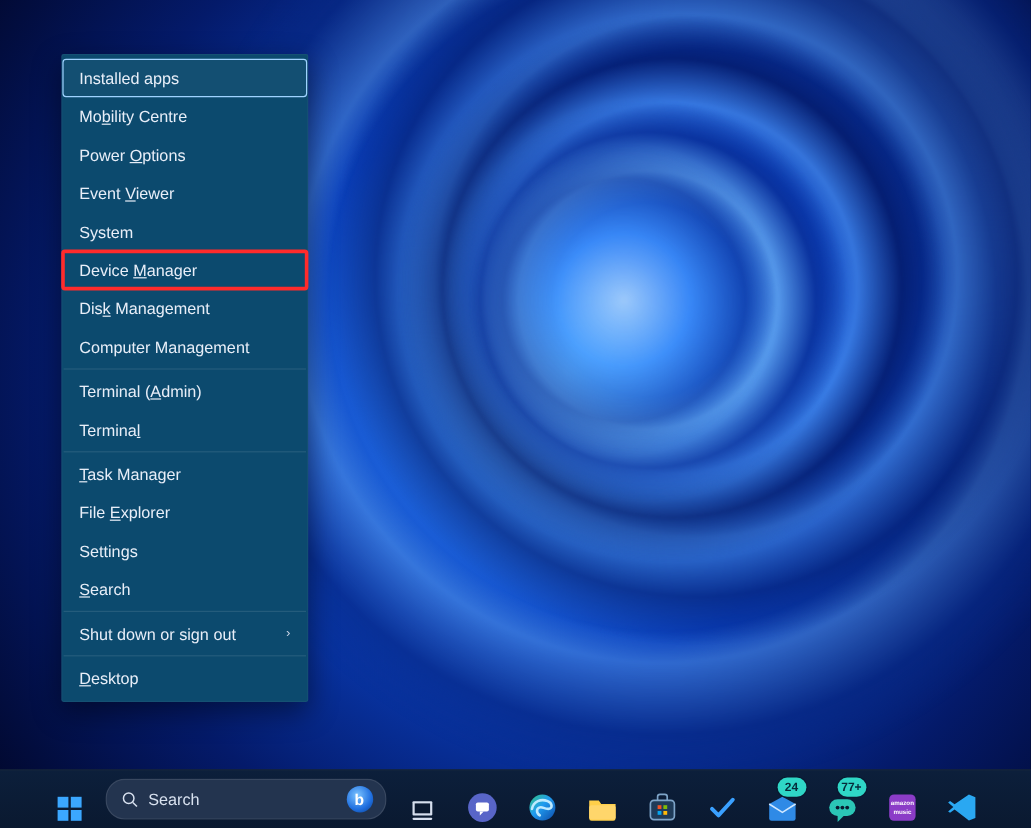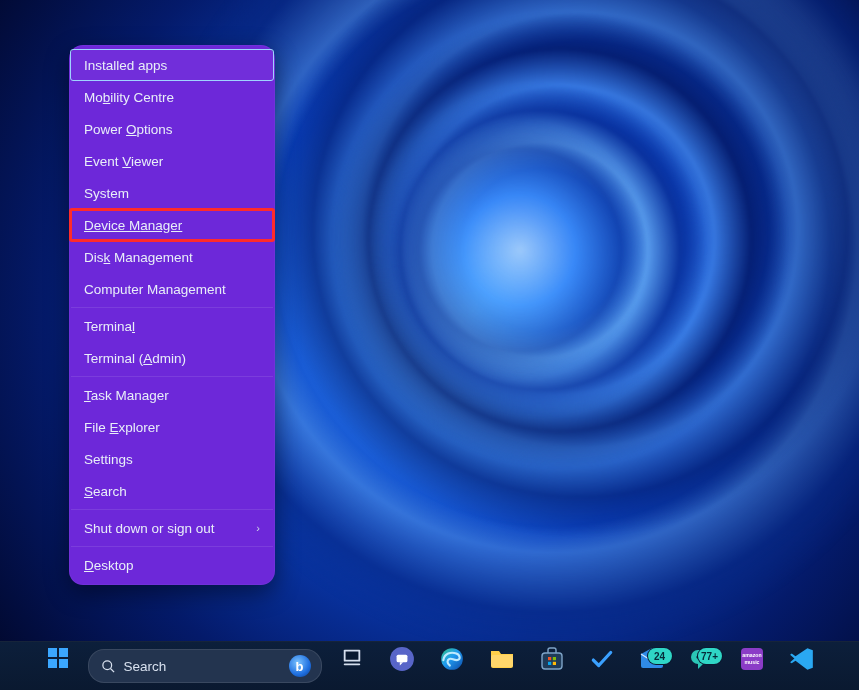--- a/index.html
+++ b/index.html
@@ -31,26 +31,26 @@
   .sw3 { width: 520px; height: 520px; left: 300px; top: -20px;
          background: radial-gradient(circle at 50% 50%, rgba(255,255,255,0) 34%, rgba(90,165,255,0.55) 42%, rgba(4,22,95,0.7) 52%, rgba(0,0,0,0) 62%); }
   .sw4 { width: 380px; height: 380px; left: 350px; top: 60px;
          background: radial-gradient(circle at 50% 50%, rgba(255,255,255,0) 30%, rgba(130,200,255,0.6) 40%, rgba(8,40,140,0.65) 52%, rgba(0,0,0,0) 62%); }
   .sw5 { width: 260px; height: 260px; left: 390px; top: 120px;
          background: radial-gradient(circle at 50% 50%, rgba(220,240,255,0.6) 0%, rgba(70,150,255,0.55) 30%, rgba(8,40,140,0.5) 55%, rgba(0,0,0,0) 70%); }
 
   
   .winx-menu {
     position: absolute;
-    left: 69px;
+    left: 51px;
     top: 45px;
     width: 204px;
-    background: #6d28d9;
+    background: #0c4a6e;
     border: 1px solid rgba(255,255,255,0.04);
-    border-radius: 14px;
+    border-radius: 2px;
     box-shadow: 0 8px 24px rgba(0,0,0,0.45);
     padding: 3px 0;
     color: #e8eef8;
   }
   .menu-item {
     display: flex;
     align-items: center;
     justify-content: space-between;
     padding: 0 14px;
     height: 32px;
@@ -61,21 +61,20 @@
   .menu-item.focused {
     outline: 1.5px solid #9fd2ff;
     outline-offset: -1.5px;
     background: rgba(255,255,255,0.03);
     border-radius: 3px;
   }
   .menu-item.highlighted {
     outline: 3px solid #ff2b2b;
     outline-offset: -2px;
     border-radius: 2px;
-    text-decoration: underline;
   }
   .sep {
     height: 1px;
     margin: 2px 1px;
     background: rgba(255,255,255,0.10);
   }
   .chev {
     font-size: 11px;
     color: #cdd6e7;
     font-family: Arial, sans-serif;
@@ -88,21 +87,21 @@
     height: 48px;
     background: linear-gradient(180deg, #0c1f3b 0%, #0a1930 100%);
     border-top: 1px solid rgba(255,255,255,0.05);
     display: flex;
     justify-content: center;
     align-items: center;
     gap: 10px;
   }
   .tb-item {
     width: 40px; height: 40px;
-    display: flex; align-items: flex-start; justify-content: center;
+    display: flex; align-items: flex-end; justify-content: center;
     border-radius: 4px;
     position: relative;
   }
   .tb-item svg { display:block; }
 
   .search-box {
     width: 210px;
     height: 32px;
     background: #23344f;
     border: 1px solid rgba(255,255,255,0.1);
@@ -167,24 +166,24 @@
       <span class="lbl">Device <u>M</u>anager</span>
     </div>
     <div class="menu-item">
       <span class="lbl">Dis<u>k</u> Management</span>
     </div>
     <div class="menu-item">
       <span class="lbl">Computer Management</span>
     </div>
     <div class="sep"></div>
     <div class="menu-item">
+      <span class="lbl">Terminal (<u>A</u>dmin)</span>
+    </div>
+    <div class="menu-item">
       <span class="lbl">Termina<u>l</u></span>
-    </div>
-    <div class="menu-item">
-      <span class="lbl">Terminal (<u>A</u>dmin)</span>
     </div>
     <div class="sep"></div>
     <div class="menu-item">
       <span class="lbl"><u>T</u>ask Manager</span>
     </div>
     <div class="menu-item">
       <span class="lbl">File <u>E</u>xplorer</span>
     </div>
     <div class="menu-item">
       <span class="lbl">Settin<u>g</u>s</span>

